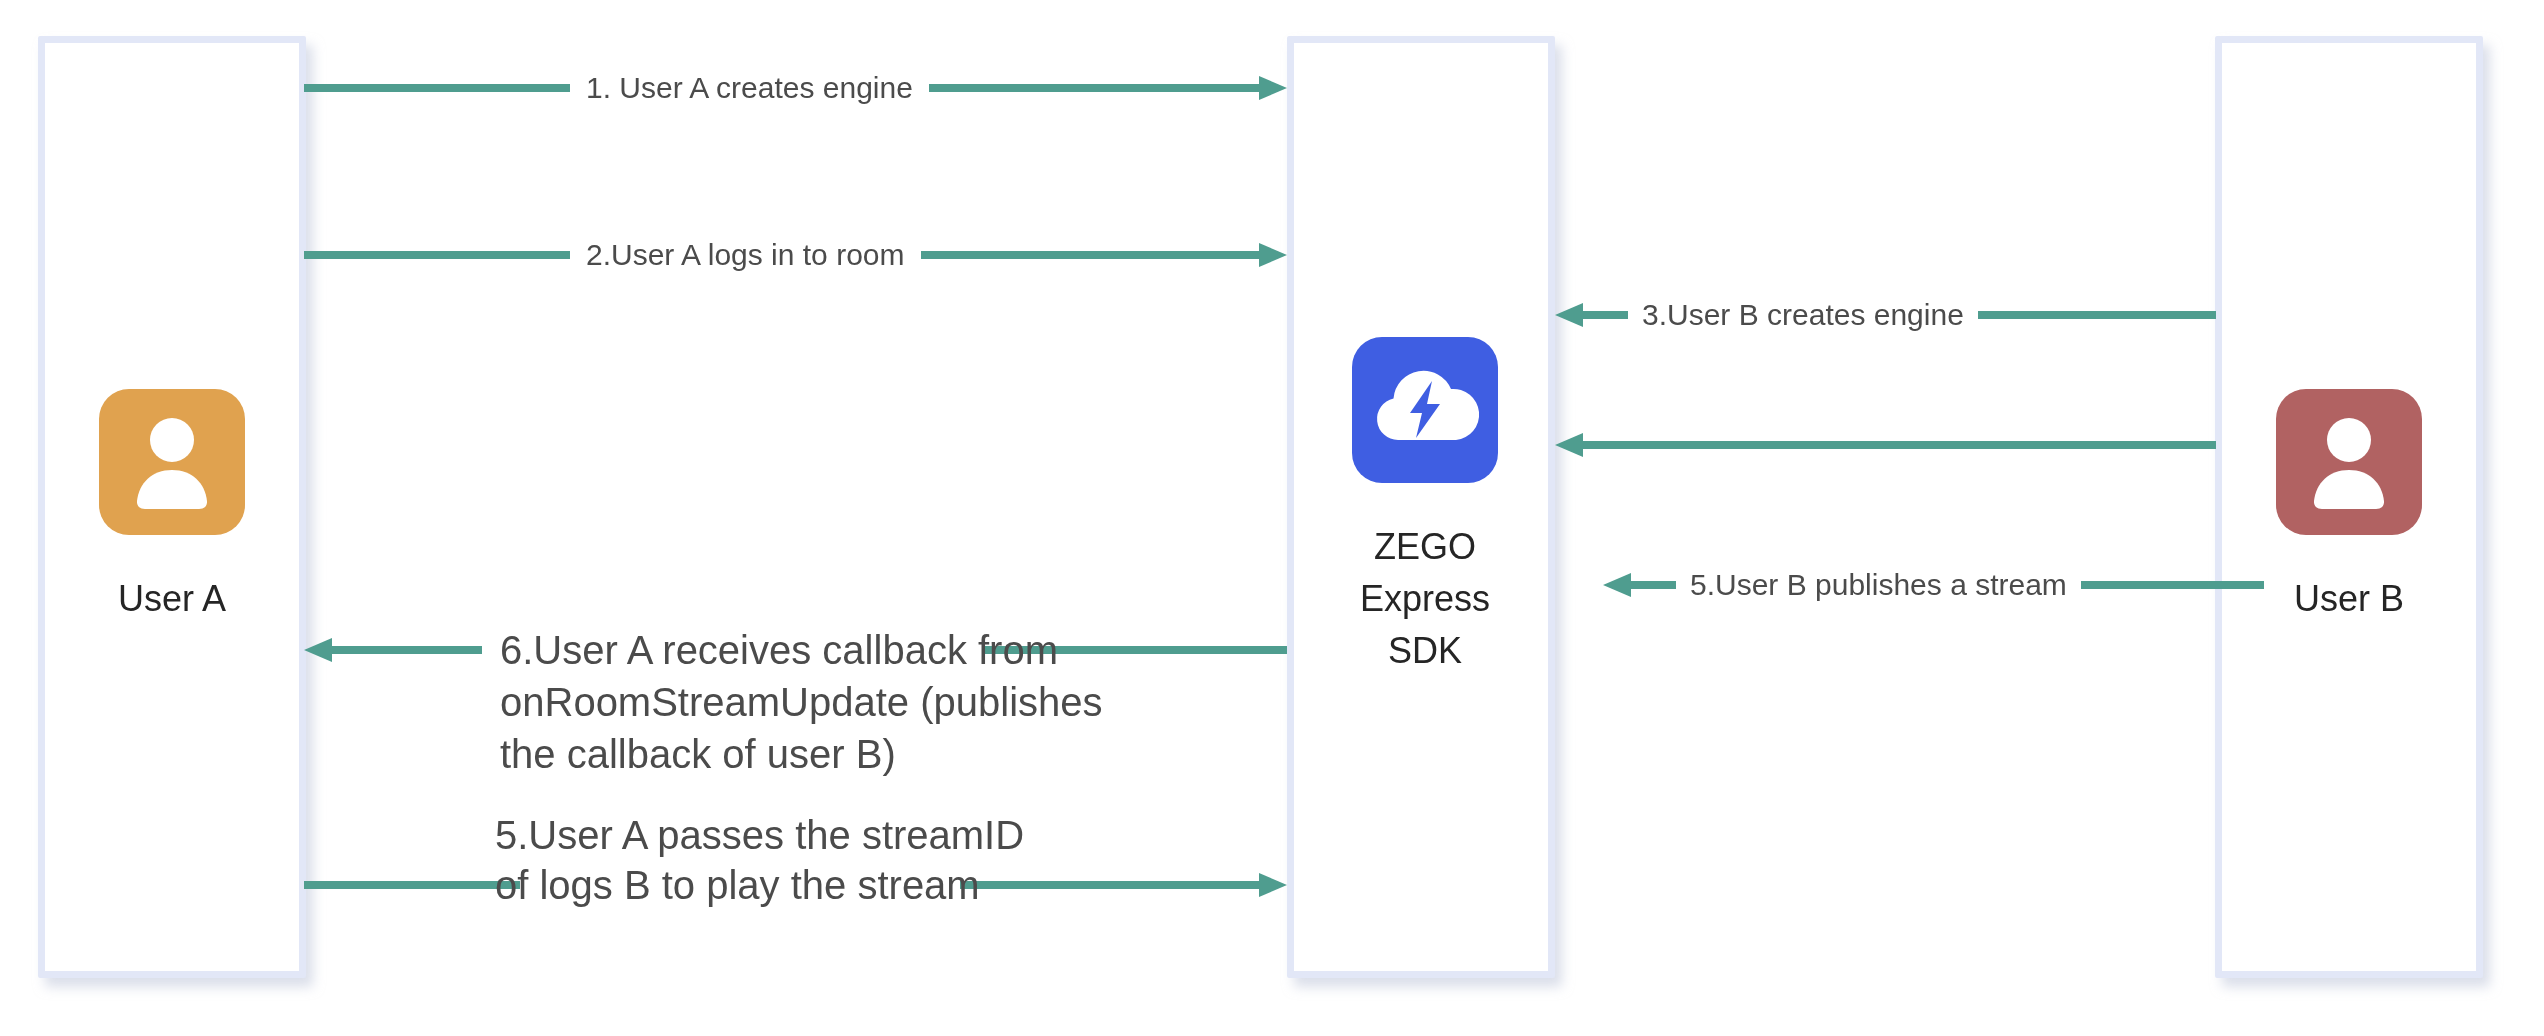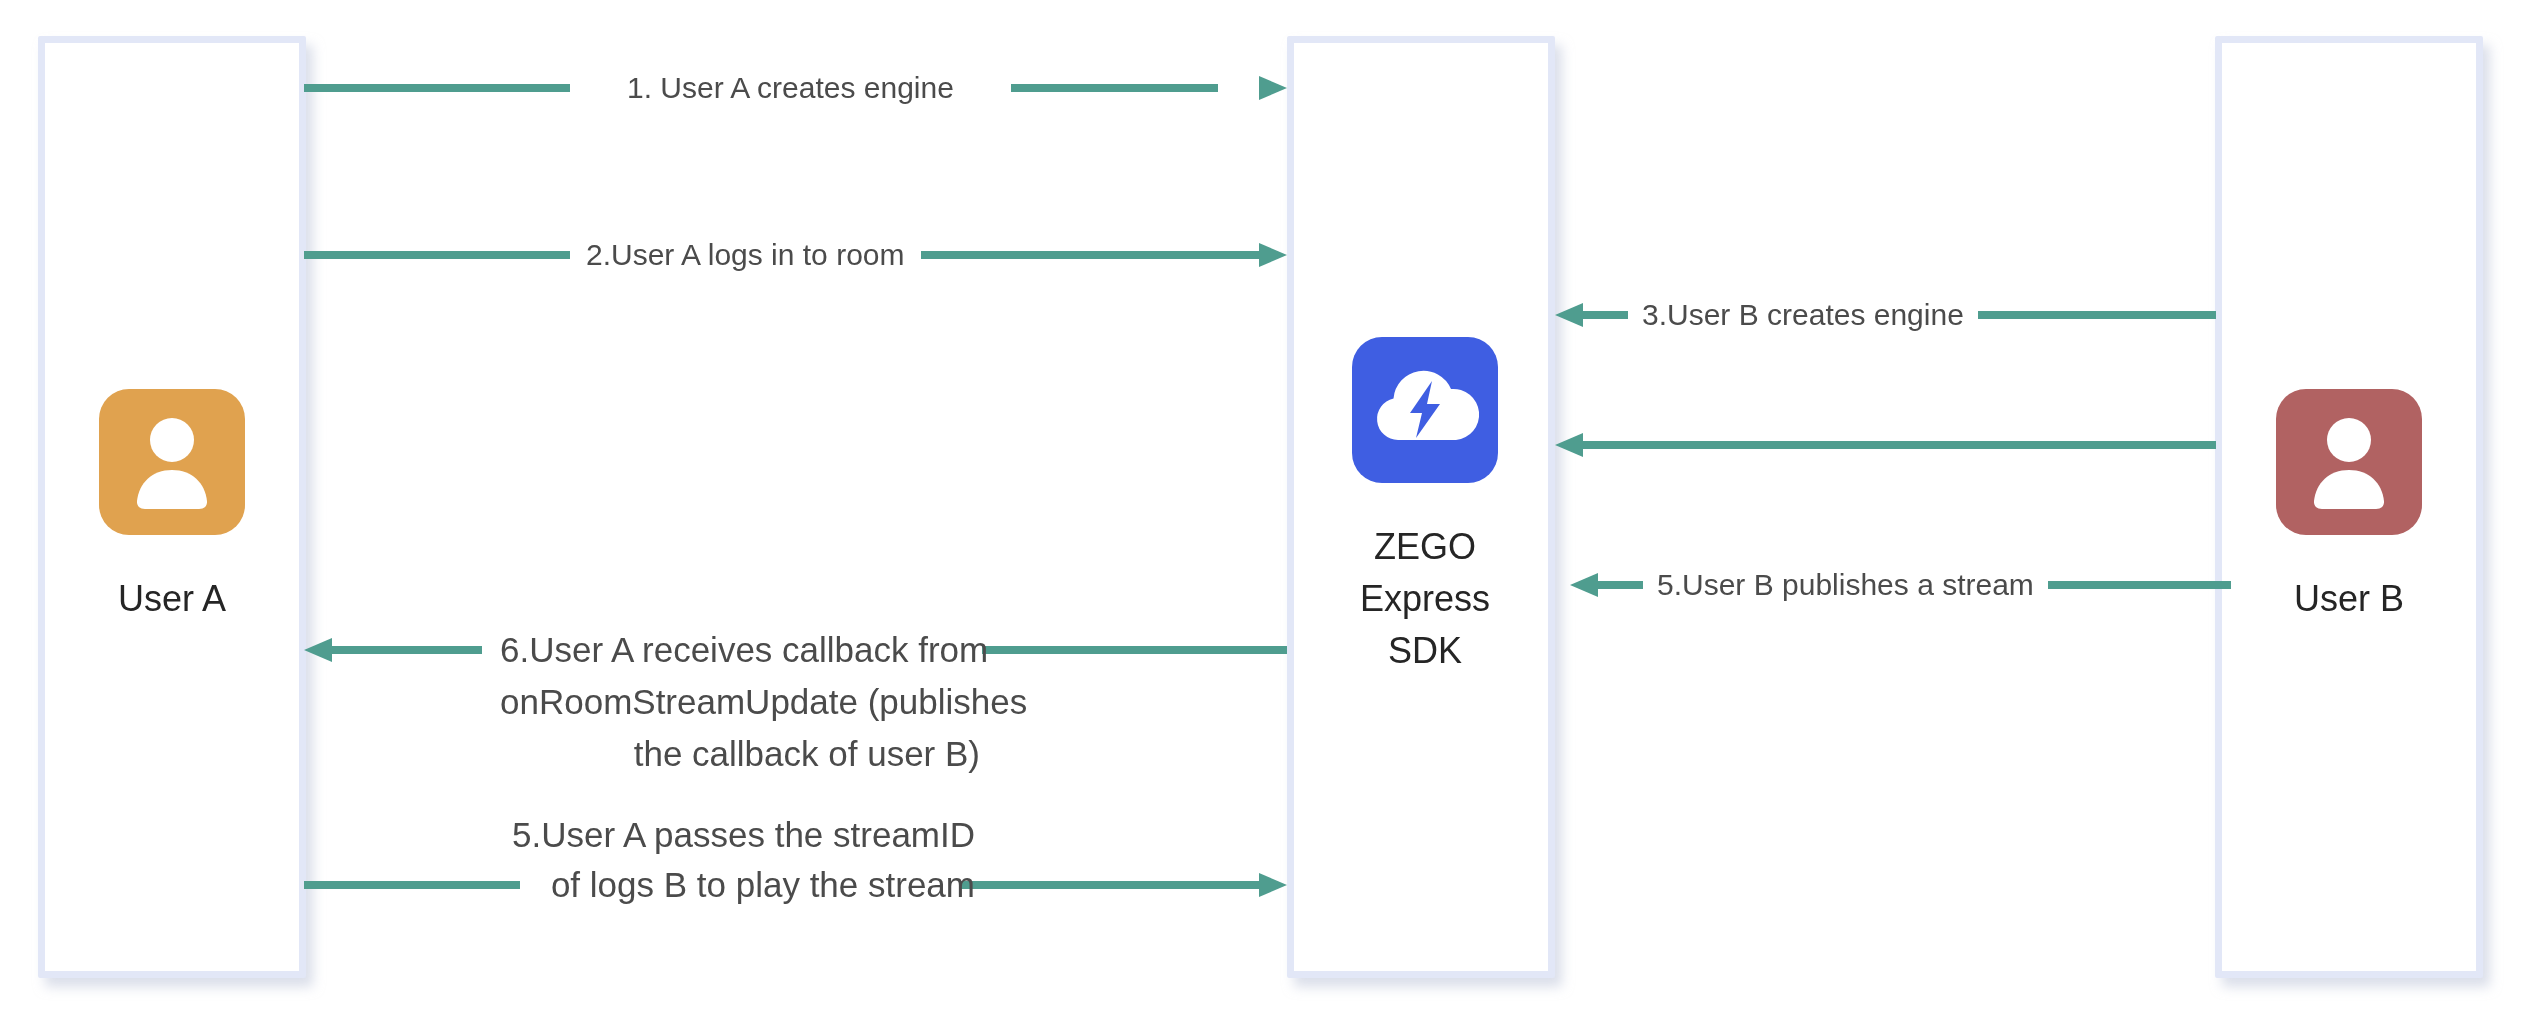--- a/index.html
+++ b/index.html
@@ -32,29 +32,29 @@
   .arrow{position:absolute;height:24px;display:flex;align-items:center;}
   .seg{height:8px;background:var(--arrow-line,#4f9d8f);flex:none;}
   .seg.grow{flex:1;}
   .gap{height:8px;background:transparent;flex:none;}
   .head-r{flex:none;width:0;height:0;border-top:12px solid transparent;border-bottom:12px solid transparent;border-left:28px solid var(--arrow-line,#4f9d8f);}
   .head-l{flex:none;width:0;height:0;border-top:12px solid transparent;border-bottom:12px solid transparent;border-right:28px solid var(--arrow-line,#4f9d8f);}
   .arrow-label{
     font-size:30px;color:var(--arrow-text,#4b4b4b);white-space:nowrap;margin:0 16px;flex:none;
   }
   .arrow-text-block{
-    position:absolute;text-align:right;font-size:35px;color:var(--arrow-text,#4b4b4b);
+    position:absolute;text-align:left;font-size:40px;color:var(--arrow-text,#4b4b4b);
   }
   .arrow-text-block div{white-space:nowrap;}
   
-  #a1{left:304px;top:76px;width:983px;gap:41px;}
+  #a1{left:304px;top:76px;width:983px;}
   #a2{left:304px;top:243px;width:983px;}
   #a3{left:1555px;top:303px;width:661px;justify-content:center;}
   #a4{left:1555px;top:433px;width:661px;}
-  #a5{left:1570px;top:573px;width:661px;text-align:center;}
+  #a5{left:1603px;top:573px;width:661px;text-align:center;}
   #a6{left:304px;top:638px;width:983px;}
   #a7{left:304px;top:873px;width:983px;}
   #a6text{left:500px;top:624px;width:480px;line-height:52px;}
   #a7text{left:495px;top:810px;width:480px;line-height:50px;}
 </style>
 </head>
 <body>
 
 <div class="stage">
 

